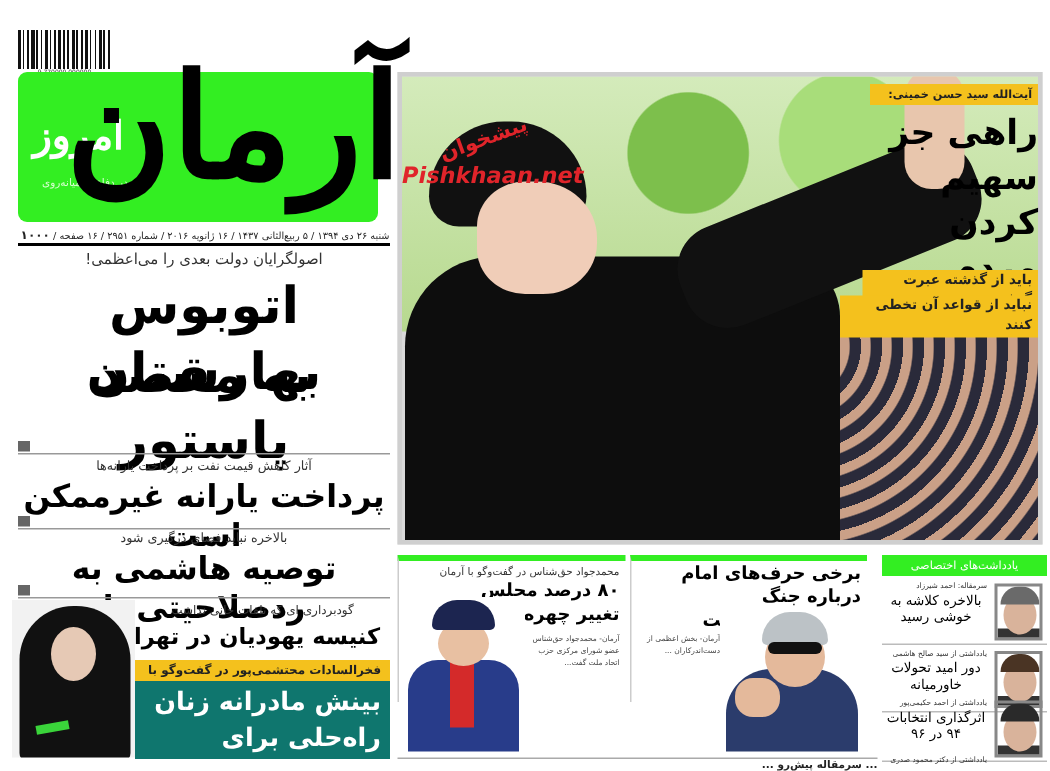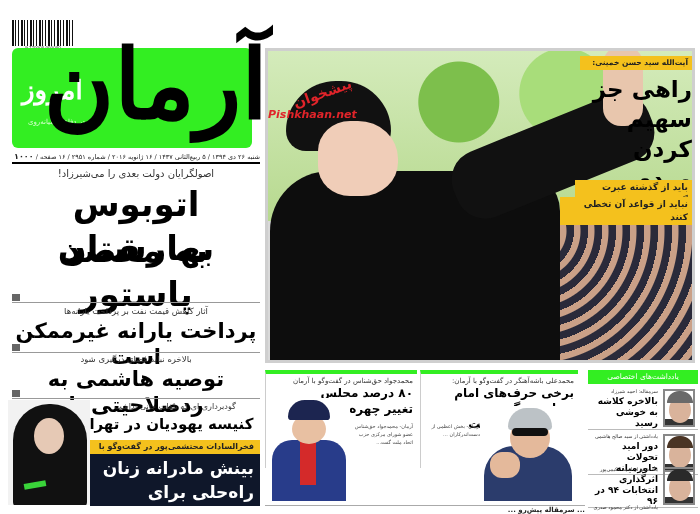--- a/index.html
+++ b/index.html
@@ -26,37 +26,37 @@
   .big { font-size: 34px; line-height: 44px; letter-spacing: -1px; }
   .med { font-size: 21px; line-height: 26px; letter-spacing: -0.5px; }
   .sep { left: 12px; width: 248px; height: 1px; background: #999; }
   .pnum { width: 8px; height: 7px; background: #666; }
 
   .woman-photo { left: 8px; top: 400px; width: 82px; height: 105px; background: #f2f2f2; overflow: hidden; }
   .woman-photo .chador { position:absolute; left:5px; top:4px; width:74px; height:104px; background:#111; border-radius: 36px 36px 6px 6px; }
   .woman-photo .face { position:absolute; left:26px; top:18px; width:30px; height:36px; background:#e6c9b5; border-radius: 50%; }
   .woman-photo .band { position:absolute; left:16px; top:82px; width:22px; height:6px; background:#3ad43a; transform: rotate(-10deg); }
   .yellow-bar { left: 90px; top: 440px; width: 170px; height: 14px; background: #f4c11d; font-size: 8px; font-weight: bold; text-align: right; padding-right: 6px; line-height: 14px; color: #222; }
-  .green-box { left: 90px; top: 454px; width: 170px; height: 52px; background: #0f172a; color: #fff; font-weight: bold; font-size: 17px; line-height: 24px; text-align: right; padding: 2px 6px 0 0; }
+  .green-box { left: 90px; top: 454px; width: 170px; height: 52px; background: #0f766e; color: #fff; font-weight: bold; font-size: 17px; line-height: 24px; text-align: right; padding: 2px 6px 0 0; }
 
   
   .main-photo { left: 265px; top: 48px; width: 430px; height: 315px; background: #d9d9d9; border: 3px solid #cfcfcf; overflow: hidden; }
   .main-photo .trees { position:absolute; left:0; top:0; width:100%; height:170px;
     background: radial-gradient(circle at 20% 40%, #9cd36a 0 30px, transparent 31px),
                 radial-gradient(circle at 45% 30%, #7dbf4c 0 40px, transparent 41px),
                 radial-gradient(circle at 70% 25%, #a8dd7a 0 45px, transparent 46px),
                 linear-gradient(#d4ebbb, #b7d98f); }
   .main-photo .crowd { position:absolute; right:0; top:170px; width:170px; height:145px;
     background: repeating-radial-gradient(circle at 10px 10px, #caa087 0 6px, #2a2a3a 7px 14px); }
   .main-photo .robe { position:absolute; left:2px; top:120px; width:290px; height:200px; background:#0d0d0d; border-radius: 60px 40px 0 0; }
   .main-photo .arm { position:absolute; left:180px; top:70px; width:210px; height:70px; background:#111; transform: rotate(-22deg); border-radius: 30px; }
   .main-photo .hand { position:absolute; left:335px; top:-5px; width:40px; height:80px; background:#e8c6ad; border-radius: 18px; }
   .main-photo .turban { position:absolute; left:18px; top:30px; width:105px; height:70px; background:#111; border-radius: 50px 50px 20px 20px; }
   .main-photo .face { position:absolute; left:50px; top:70px; width:80px; height:75px; background:#f0cdb8; border-radius: 40% 50% 45% 40%; }
-  .watermark { left: 268px; top: 108px; font-size: 11px; font-weight: bold; color: #e0242a; direction: ltr; font-style: italic; text-align: right; }
+  .watermark { left: 268px; top: 108px; font-size: 15px; font-weight: bold; color: #e0242a; direction: ltr; font-style: italic; text-align: right; }
   .watermark-fa { left: 292px; top: 85px; font-size: 14px; font-weight: bold; color: #e0242a; transform: rotate(-20deg); }
 
   
   .quote-label { left: 580px; top: 56px; width: 112px; height: 14px; background: #f4c11d; font-size: 7.5px; font-weight: bold; text-align: right; padding-right: 4px; line-height: 14px; color: #222; }
   .main-head { left: 570px; top: 74px; width: 122px; font-size: 23px; line-height: 30px; font-weight: bold; text-align: right; color: #000; }
   .sub-yellow { background: #f4c11d; font-size: 9px; font-weight: bold; color: #222; text-align: right; padding: 1px 4px; line-height: 13px; }
   .sub1 { left: 575px; top: 180px; width: 117px; }
   .sub2 { left: 560px; top: 197px; width: 132px; }
 
   
@@ -79,38 +79,38 @@
   .man2 .hands { position:absolute; left:10px; top:46px; width:30px; height:26px; background:#e4b99b; border-radius: 12px; }
 
   
   .side-head { left: 588px; top: 370px; width: 110px; height: 14px; background: #33ee22; color: #fff; font-size: 7.5px; text-align: center; line-height: 14px; }
   .side-item { left: 588px; width: 110px; height: 44px; border-bottom: 1px solid #bbb; }
   .side-photo { position:absolute; right: 3px; top: 3px; width: 32px; height: 38px; border: 2px solid #888; overflow: hidden; }
   .side-photo .f { position:absolute; left: 4px; top: 6px; width: 22px; height: 26px; background: #d9b39b; border-radius: 50%; }
   .side-photo .h { position:absolute; left: 2px; top: 0px; width: 26px; height: 12px; border-radius: 12px 12px 0 0; }
   .side-photo .s { position:absolute; left: 0; top: 28px; width: 30px; height: 12px; background: #333; }
   .side-author { position:absolute; right: 40px; top: 2px; font-size: 5px; color: #333; white-space: nowrap; }
-  .side-title { position:absolute; right: 40px; top: 10px; width: 68px; font-size: 9px; font-weight: bold; line-height: 11px; text-align: right; color:#000; }
+  .side-title { position:absolute; right: 40px; top: 10px; width: 68px; font-size: 9px; font-weight: normal; line-height: 11px; text-align: center; color:#000; }
 
   .bottom-strip { left: 265px; top: 505px; width: 320px; height: 9px; font-size: 7px; font-weight: bold; text-align: right; overflow: hidden; color: #222; border-top: 1px solid #aaa; }
 </style>
 </head>
 <body>
 
 <div class="abs barcode"></div>
 <div class="abs barcode-num">9 770000 000000</div>
 <div class="abs mast-green"></div>
 <div class="abs mast-emrooz">امروز</div>
 <div class="abs mast-slogan">در دفاع از میانه‌روی</div>
 <div class="abs mast-title">آرمان</div>
 <div class="abs dateline">
   <span>شنبه ۲۶ دی ۱۳۹۴ / ۵ ربیع‌الثانی ۱۴۳۷ / ۱۶ ژانویه ۲۰۱۶ / شماره ۲۹۵۱ / ۱۶ صفحه / </span><span class="price">۱۰۰۰ تومان</span>
 </div>
 
-<div class="abs kicker" style="top:168px;">اصولگرایان دولت بعدی را می‌شیرزاد!</div>
+<div class="abs kicker" style="top:168px;">اصولگرایان دولت بعدی را می‌اعظمی!</div>
 <div class="abs headline big" style="top:182px;">اتوبوس بهارستان</div>
 <div class="abs headline big" style="top:228px;">به مقصد پاستور</div>
 <div class="abs pnum" style="left:12px;top:294px;"></div>
 <div class="abs sep" style="top:302px;"></div>
 
 <div class="abs kicker" style="top:306px;font-size:8.5px;">آثار کاهش قیمت نفت بر پرداخت یارانه‌ها</div>
 <div class="abs headline med" style="top:318px;">پرداخت یارانه غیرممکن است</div>
 <div class="abs pnum" style="left:12px;top:344px;"></div>
 <div class="abs sep" style="top:352px;"></div>
 
@@ -163,21 +163,20 @@
   <div class="card-body" style="right:4px;top:48px;width:60px;">آرمان- محمدجواد حق‌شناس عضو شورای مرکزی حزب اتحاد ملت گفت...</div>
 </div>
 <div class="abs man1">
   <div class="jacket"></div>
     <div class="shirt"></div>
     <div class="face"></div>
     <div class="hat"></div>
 </div>
 
 <div class="abs card card2">
-  <div class="card-kicker">محمدعلی باشه‌آهنگر در گفت‌وگو با آرمان:</div>
   <div class="card-head">برخی حرف‌های امام درباره جنگ</div>
   <div class="card-head">یادشان رفته است</div>
   <div class="card-body" style="left:4px;top:48px;width:55px;direction:rtl;">آرمان- بخش اعظمی از دست‌اندرکاران ...</div>
 </div>
 <div class="abs man2">
   <div class="body"></div>
     <div class="face"></div>
     <div class="hair"></div>
     <div class="glasses"></div>
     <div class="hands"></div>

